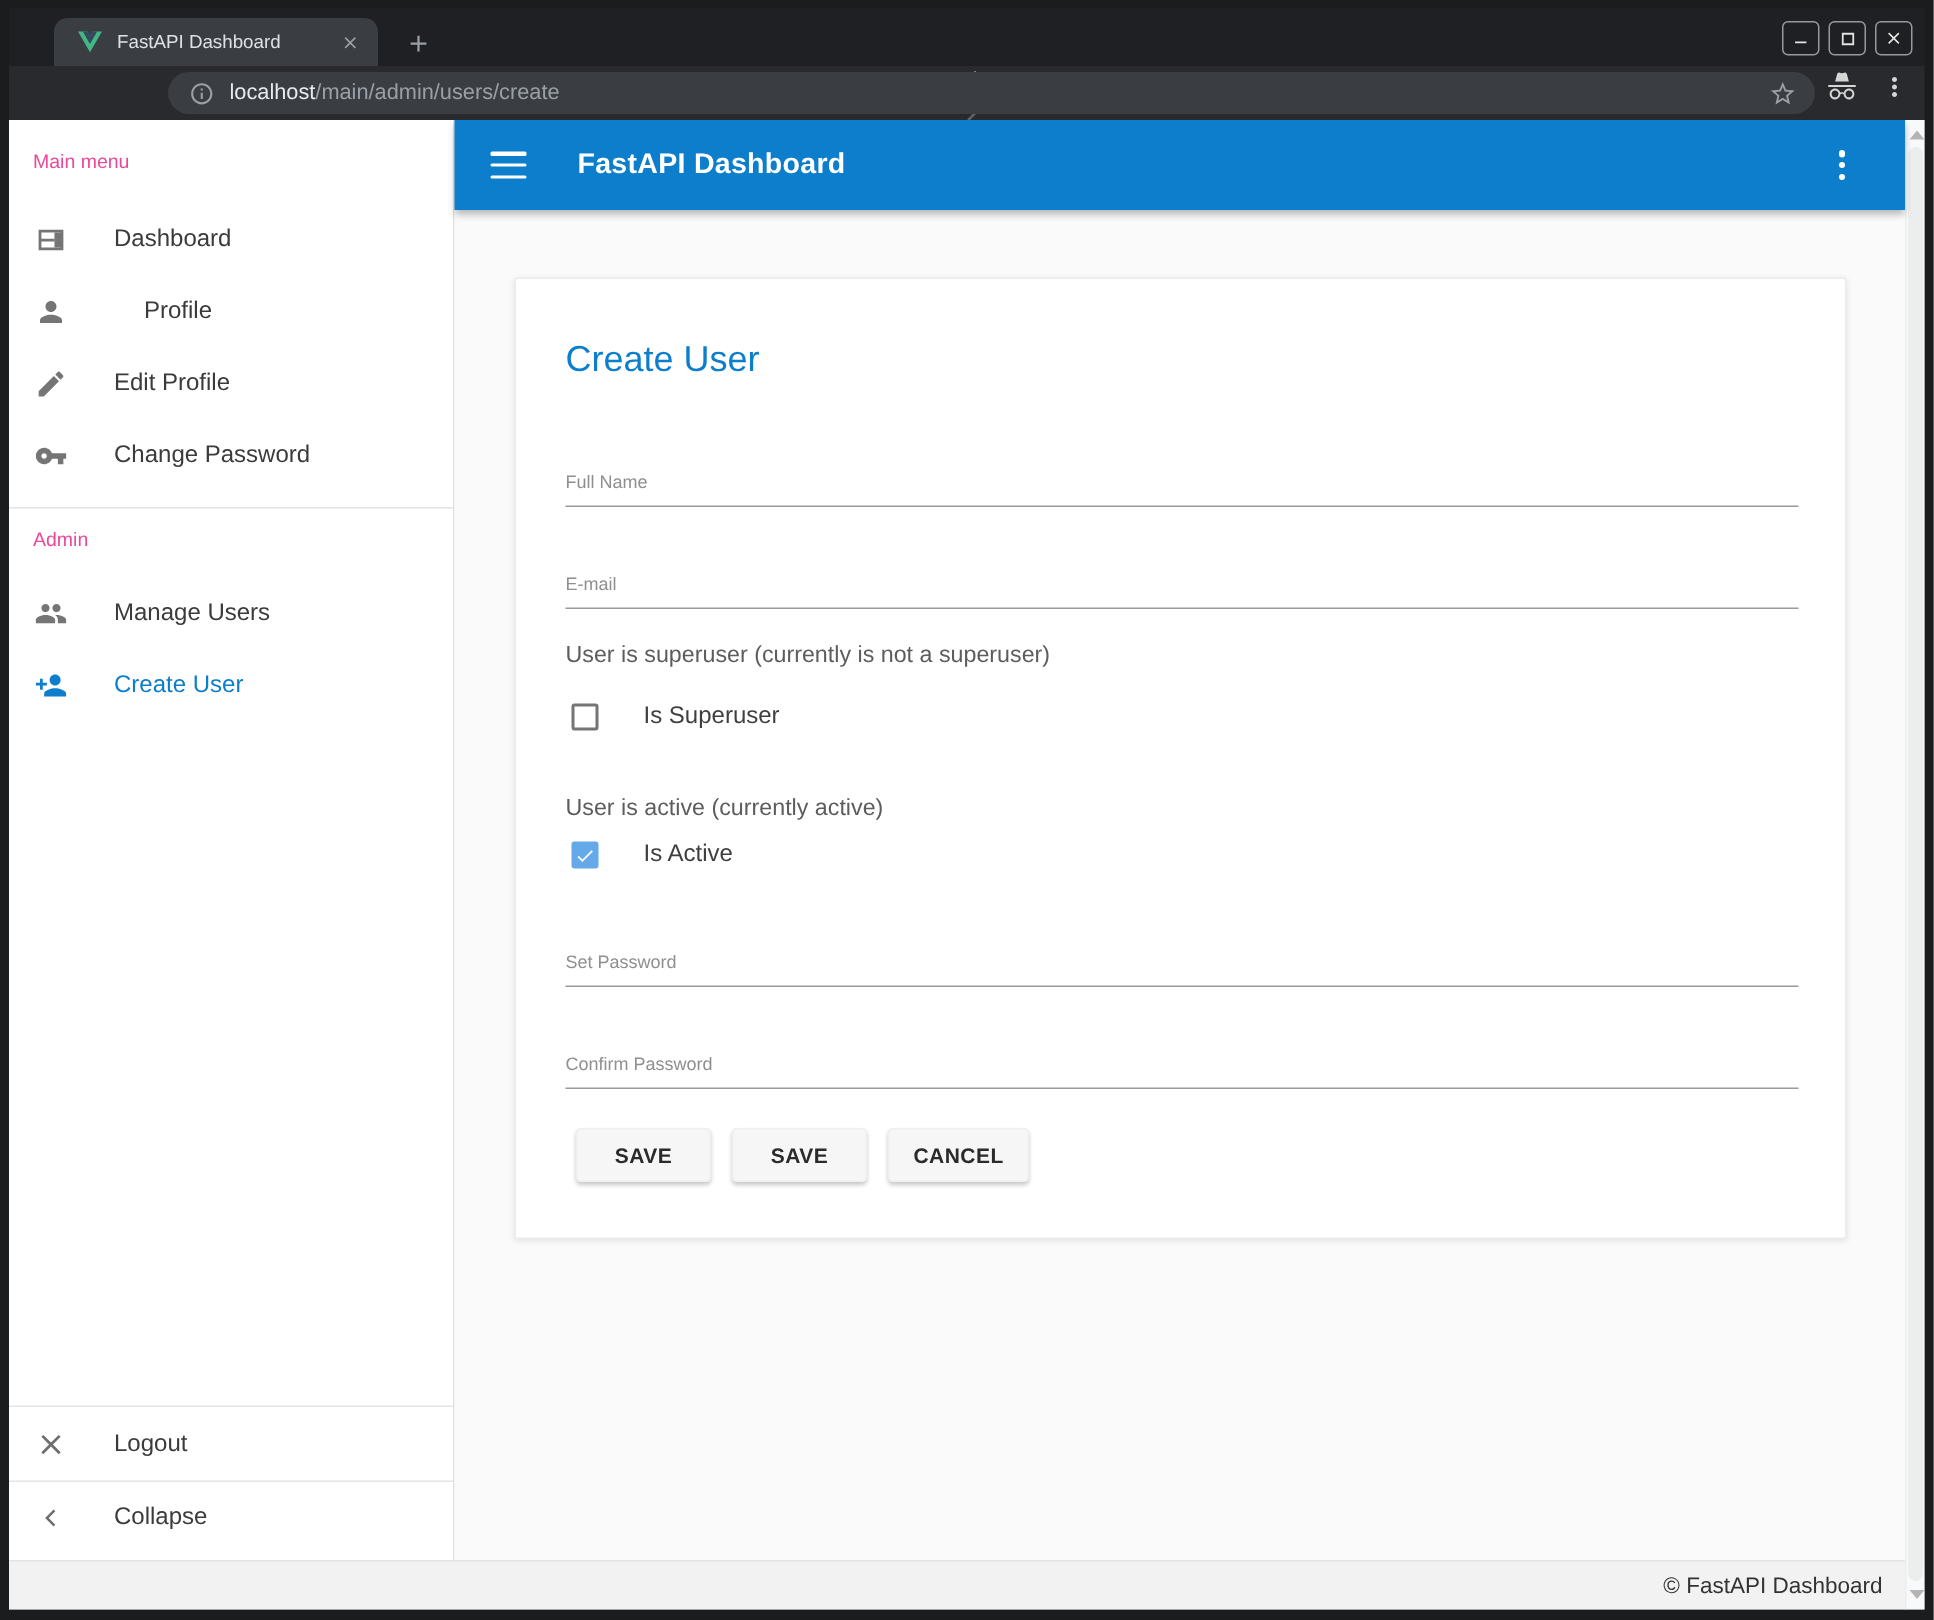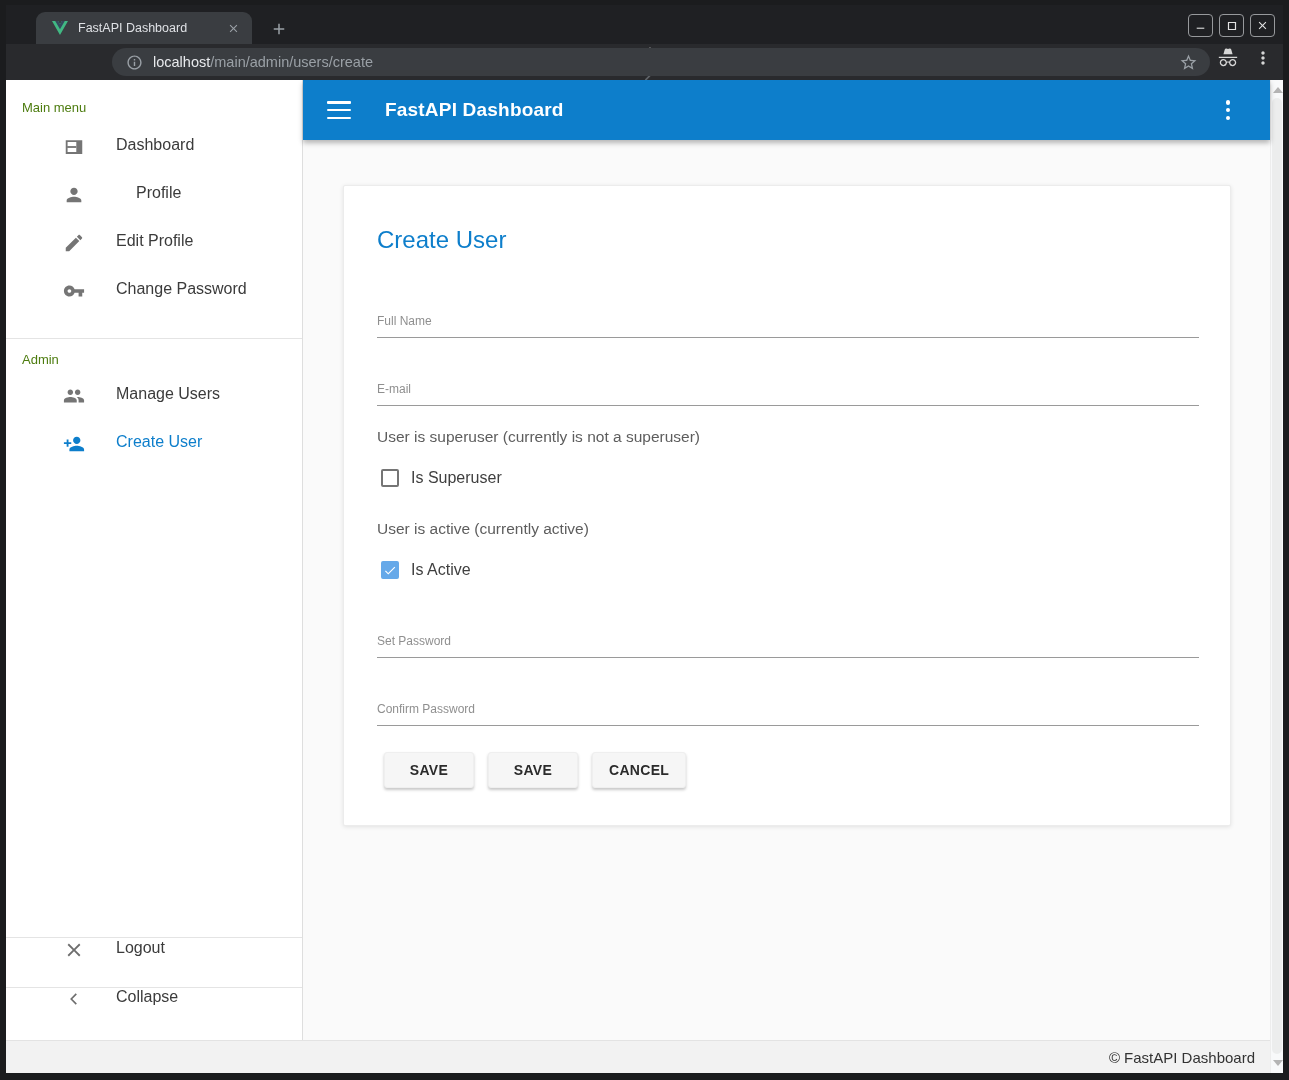--- a/index.html
+++ b/index.html
@@ -31,22 +31,22 @@
   .url{ font-size:14.5px; margin-left:10px; flex:1; white-space:nowrap; overflow:hidden; }
   .url .host{ color:#e8eaed; }
   .url .path{ color:#9aa0a6; }
   .toolbar-right{ position:absolute; right:10px; top:3px; display:flex; align-items:center; gap:14px; }
 
   
   .content{ position:absolute; left:6px; top:80px; width:1277px; height:993px; background:#fafafa; overflow:hidden; }
 
   .sidebar{ position:absolute; left:0; top:0; width:297px; height:960px; background:#ffffff;
             border-right:1px solid #dedede; }
-  .side-label{ position:absolute; left:16px; color:#4d7c0f; font-size:13px; }
-  .side-item{ position:absolute; left:0; width:100%; height:48px; display:flex; cursor:pointer;margin-left:40px; }
+  .side-label{ position:absolute; left:16px; color:#ec4899; font-size:13px; }
+  .side-item{ position:absolute; left:0; width:100%; height:48px; display:flex; align-items:center; cursor:pointer; }
   .side-item .ic{ width:22px; height:22px; margin-left:17px; color:#757575; flex:0 0 22px; }
   .side-item .txt{ margin-left:31px; font-size:16px; color:#3b3b3b; }
   .side-item.active .ic{ color:#0d7ecb; }
   .side-item.active .txt{ color:#0d7ecb; }
   .side-divider{ position:absolute; left:0; width:100%; height:1px; background:#e4e4e4; }
 
   .appbar{ position:absolute; left:297px; top:0; width:967px; height:60px; background:#0d7ecb;
            box-shadow:0 3px 5px rgba(0,0,0,0.28); display:flex; align-items:center; z-index:5; }
   .hamburger{ width:24px; height:18px; margin-left:24px; display:flex; flex-direction:column; justify-content:space-between; }
   .hamburger span{ display:block; height:2.5px; background:#fff; border-radius:1px; }
@@ -66,21 +66,21 @@
                  border-bottom:1px solid #9a9a9a; font-size:12px; color:#333;
                  font-family:"Liberation Sans", sans-serif; }
   .mfield input::placeholder{ color:#8f8f8f; opacity:1; }
 
   .hint{ position:absolute; left:33px; font-size:15.5px; color:#5d5d5d; }
 
   .chkrow{ position:absolute; left:37px; display:flex; align-items:center; height:24px; cursor:pointer; }
   .chkbox{ width:18px; height:18px; border:2px solid #757575; border-radius:2px; background:#fff;
            display:flex; align-items:center; justify-content:center; }
   .chkrow.checked .chkbox{ background:#66a9e9; border-color:#66a9e9; }
-  .chkrow .chklabel{ margin-left:12px; font-size:16px; color:#3f3f3f; }
+  .chkrow .chklabel{ margin-left:30px; font-size:16px; color:#3f3f3f; }
 
   .btnrow{ position:absolute; left:40px; top:566px; display:flex; gap:14px; }
   .mbtn{ min-width:90px; height:36px; background:#f6f6f6; border:1px solid #efefef; border-radius:3px;
          box-shadow:0 2px 3px rgba(0,0,0,0.22); font-size:14px; font-weight:bold; color:#2b2b2b;
          letter-spacing:.3px; padding:0 16px; font-family:"Liberation Sans", sans-serif; cursor:pointer; }
 
   .footer{ position:absolute; left:0; top:960px; width:1264px; height:33px; background:#f2f2f2;
            border-top:1px solid #e3e3e3; display:flex; align-items:center; justify-content:flex-end; }
   .footer .copy{ font-size:15px; color:#333; margin-right:15px; }
 
@@ -291,21 +291,21 @@
           <input type="text" placeholder="E-mail" style="">
         </div>
 
         <div class="hint" style="top:242px;">User is superuser (currently is not a superuser)</div>
 
         <div class="chkrow" id="chk-superuser" style="top:280px;">
           <span class="chkbox"></span>
           <span class="chklabel">Is Superuser</span>
         </div>
 
-        <div class="hint" style="top:334px;">User is active (currently active)</div>
+        <div class="hint" style="top:344px;">User is active (currently active)</div>
 
         <div class="chkrow checked" id="chk-active" style="top:372px;">
           <span class="chkbox">
             <svg viewBox="0 0 24 24" width="15" height="15">
                 <path fill="#ffffff" d="M9 16.17L4.83 12l-1.42 1.41L9 19 21 7l-1.41-1.41z"></path>
               </svg>
           </span>
           <span class="chklabel">Is Active</span>
         </div>
 

